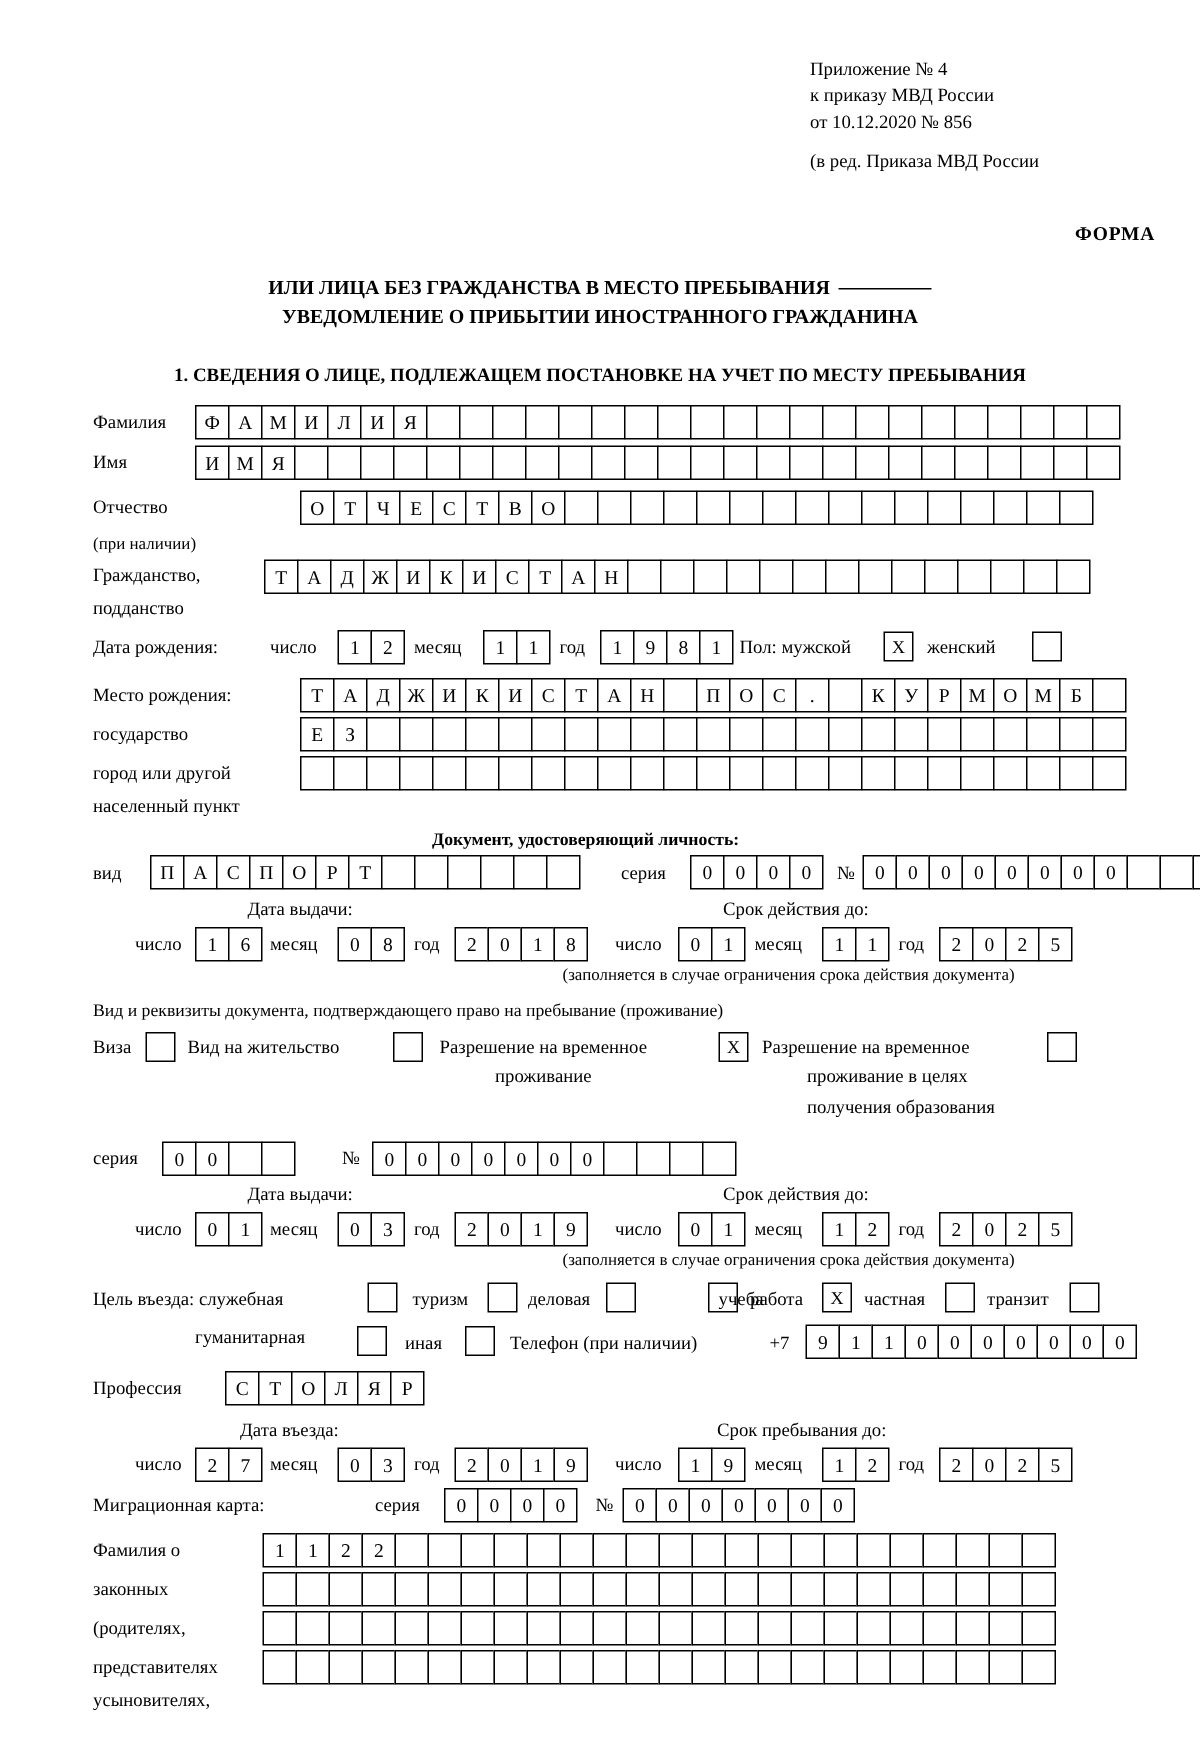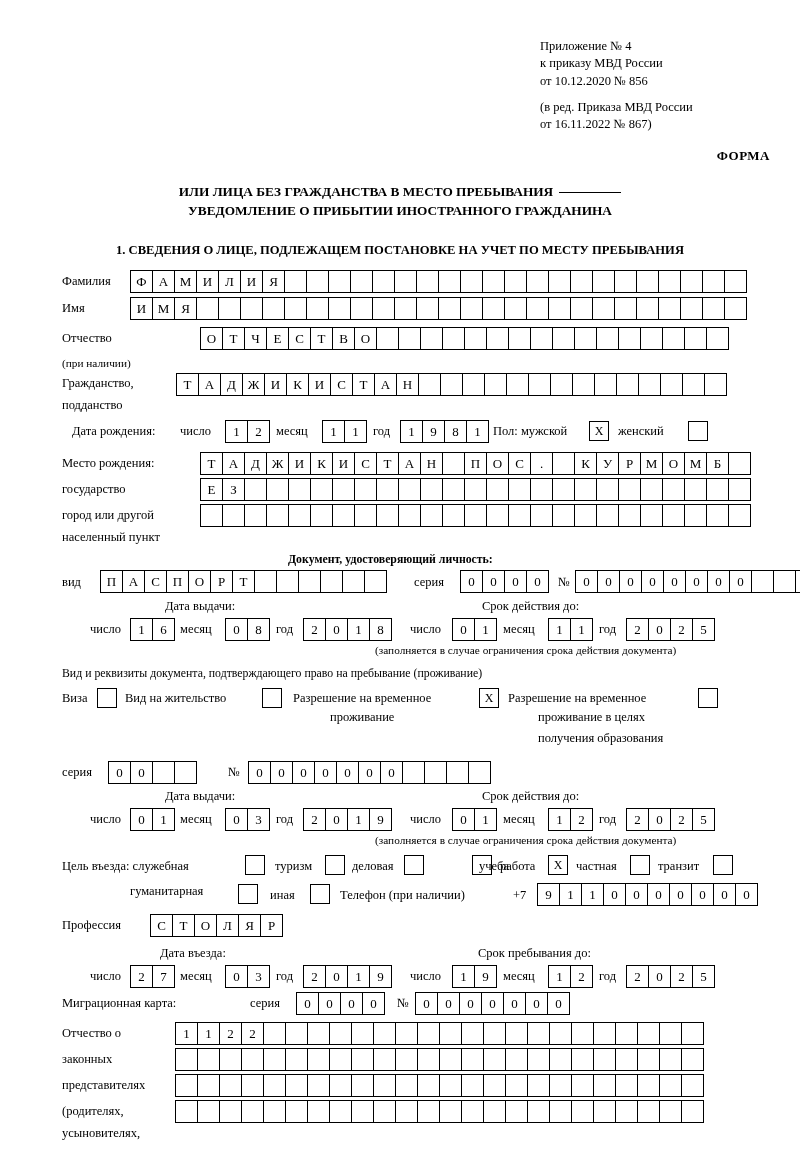--- a/index.html
+++ b/index.html
@@ -55,21 +55,20 @@
 </head>
 <body>
 
 <div class="page">
 
   <div class="hdr">
     <div>Приложение № 4</div>
     <div>к приказу МВД России</div>
     <div>от 10.12.2020 № 856</div>
     <div class="sub">(в ред. Приказа МВД России</div>
-    <div>от 16.11.2022 № 867)</div>
   </div>
 
   <div class="forma">ФОРМА</div>
 
   <div class="title">
     <div><span class="line2">ИЛИ ЛИЦА БЕЗ ГРАЖДАНСТВА В МЕСТО ПРЕБЫВАНИЯ</span><span class="blank"></span></div>
     <div>УВЕДОМЛЕНИЕ О ПРИБЫТИИ ИНОСТРАННОГО ГРАЖДАНИНА</div>
   </div>
 
   <div class="section1">1. СВЕДЕНИЯ О ЛИЦЕ, ПОДЛЕЖАЩЕМ ПОСТАНОВКЕ НА УЧЕТ ПО МЕСТУ ПРЕБЫВАНИЯ</div>
@@ -204,21 +203,21 @@
           <span class="bx"></span>
           <span class="bx"></span>
         </span>
     </div>
 
     <div class="row" style="height:32px;">
       <span class="ln" style="left:62px;top:10px;">подданство</span>
     </div>
 
     <div class="row" style="height:32px;">
-      <span class="ln" style="left:72px;top:4px;text-align:center;">Дата рождения:</span>
+      <span class="ln" style="left:62px;top:4px;text-align:center;">Дата рождения:</span>
       <span class="ln" style="left:180px;top:4px;">число</span>
       <span class="ln boxes" style="left:225px;top:0;">
           <span class="bx">1</span>
           <span class="bx">2</span>
         </span>
       <span class="ln" style="left:276px;top:4px;">месяц</span>
       <span class="ln boxes" style="left:322px;top:0;">
           <span class="bx">1</span>
           <span class="bx">1</span>
         </span>
@@ -621,21 +620,21 @@
           <span class="bx">0</span>
           <span class="bx">0</span>
           <span class="bx">0</span>
           <span class="bx">0</span>
           <span class="bx">0</span>
           <span class="bx">0</span>
         </span>
     </div>
 
     <div class="row" style="height:26px;">
-      <span class="ln" style="left:62px;top:4px;">Отчество о</span>
+      <span class="ln" style="left:62px;top:4px;">Фамилия о</span>
       <span class="ln boxes" style="left:175px;top:0;">
           <span class="bx">1</span>
           <span class="bx">1</span>
           <span class="bx">2</span>
           <span class="bx">2</span>
           <span class="bx"></span>
           <span class="bx"></span>
           <span class="bx"></span>
           <span class="bx"></span>
           <span class="bx"></span>
@@ -679,20 +678,49 @@
           <span class="bx"></span>
           <span class="bx"></span>
           <span class="bx"></span>
           <span class="bx"></span>
           <span class="bx"></span>
           <span class="bx"></span>
           <span class="bx"></span>
         </span>
     </div>
     <div class="row" style="height:26px;">
+      <span class="ln" style="left:62px;top:4px;">(родителях,</span>
+      <span class="ln boxes" style="left:175px;top:0;">
+          <span class="bx"></span>
+          <span class="bx"></span>
+          <span class="bx"></span>
+          <span class="bx"></span>
+          <span class="bx"></span>
+          <span class="bx"></span>
+          <span class="bx"></span>
+          <span class="bx"></span>
+          <span class="bx"></span>
+          <span class="bx"></span>
+          <span class="bx"></span>
+          <span class="bx"></span>
+          <span class="bx"></span>
+          <span class="bx"></span>
+          <span class="bx"></span>
+          <span class="bx"></span>
+          <span class="bx"></span>
+          <span class="bx"></span>
+          <span class="bx"></span>
+          <span class="bx"></span>
+          <span class="bx"></span>
+          <span class="bx"></span>
+          <span class="bx"></span>
+          <span class="bx"></span>
+        </span>
+    </div>
+    <div class="row" style="height:26px;">
       <span class="ln" style="left:62px;top:4px;">представителях</span>
       <span class="ln boxes" style="left:175px;top:0;">
           <span class="bx"></span>
           <span class="bx"></span>
           <span class="bx"></span>
           <span class="bx"></span>
           <span class="bx"></span>
           <span class="bx"></span>
           <span class="bx"></span>
           <span class="bx"></span>
@@ -707,47 +735,18 @@
           <span class="bx"></span>
           <span class="bx"></span>
           <span class="bx"></span>
           <span class="bx"></span>
           <span class="bx"></span>
           <span class="bx"></span>
           <span class="bx"></span>
           <span class="bx"></span>
         </span>
     </div>
-    <div class="row" style="height:26px;">
-      <span class="ln" style="left:62px;top:4px;">(родителях,</span>
-      <span class="ln boxes" style="left:175px;top:0;">
-          <span class="bx"></span>
-          <span class="bx"></span>
-          <span class="bx"></span>
-          <span class="bx"></span>
-          <span class="bx"></span>
-          <span class="bx"></span>
-          <span class="bx"></span>
-          <span class="bx"></span>
-          <span class="bx"></span>
-          <span class="bx"></span>
-          <span class="bx"></span>
-          <span class="bx"></span>
-          <span class="bx"></span>
-          <span class="bx"></span>
-          <span class="bx"></span>
-          <span class="bx"></span>
-          <span class="bx"></span>
-          <span class="bx"></span>
-          <span class="bx"></span>
-          <span class="bx"></span>
-          <span class="bx"></span>
-          <span class="bx"></span>
-          <span class="bx"></span>
-          <span class="bx"></span>
-        </span>
-    </div>
     <div class="row" style="height:22px;">
       <span class="ln" style="left:62px;top:0px;">усыновителях,</span>
     </div>
 
   </div>
 </div>
 
 </body></html>

